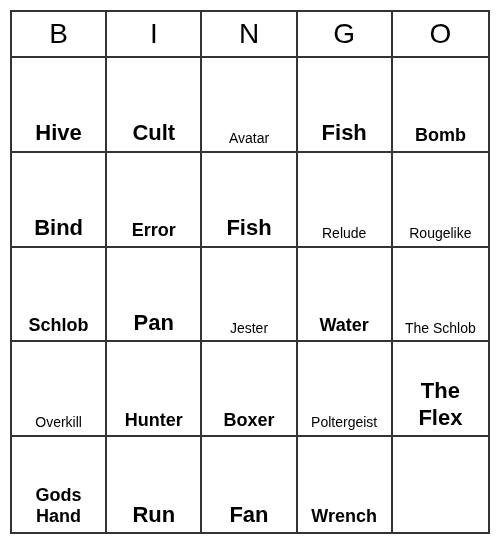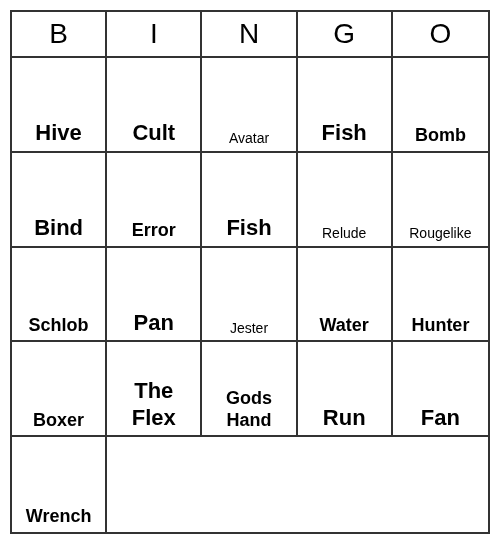--- a/index.html
+++ b/index.html
@@ -142,24 +142,33 @@
       <div class="bingo-cell">
         <span class="font-large">Pan</span>
       </div>
       <div class="bingo-cell">
         <span class="font-normal">Jester</span>
       </div>
       <div class="bingo-cell">
         <span class="font-medium">Water</span>
       </div>
       <div class="bingo-cell">
+        <span class="font-normal">The Schlob</span>
+      </div>
+      <div class="bingo-cell">
+        <span class="font-normal">Overkill</span>
+      </div>
+      <div class="bingo-cell">
         <span class="font-medium">Hunter</span>
       </div>
       <div class="bingo-cell">
         <span class="font-medium">Boxer</span>
+      </div>
+      <div class="bingo-cell">
+        <span class="font-small">Poltergeist</span>
       </div>
       <div class="bingo-cell">
         <span class="font-large">The Flex</span>
       </div>
       <div class="bingo-cell">
         <span class="font-medium">Gods Hand</span>
       </div>
       <div class="bingo-cell">
         <span class="font-large">Run</span>
       </div>

